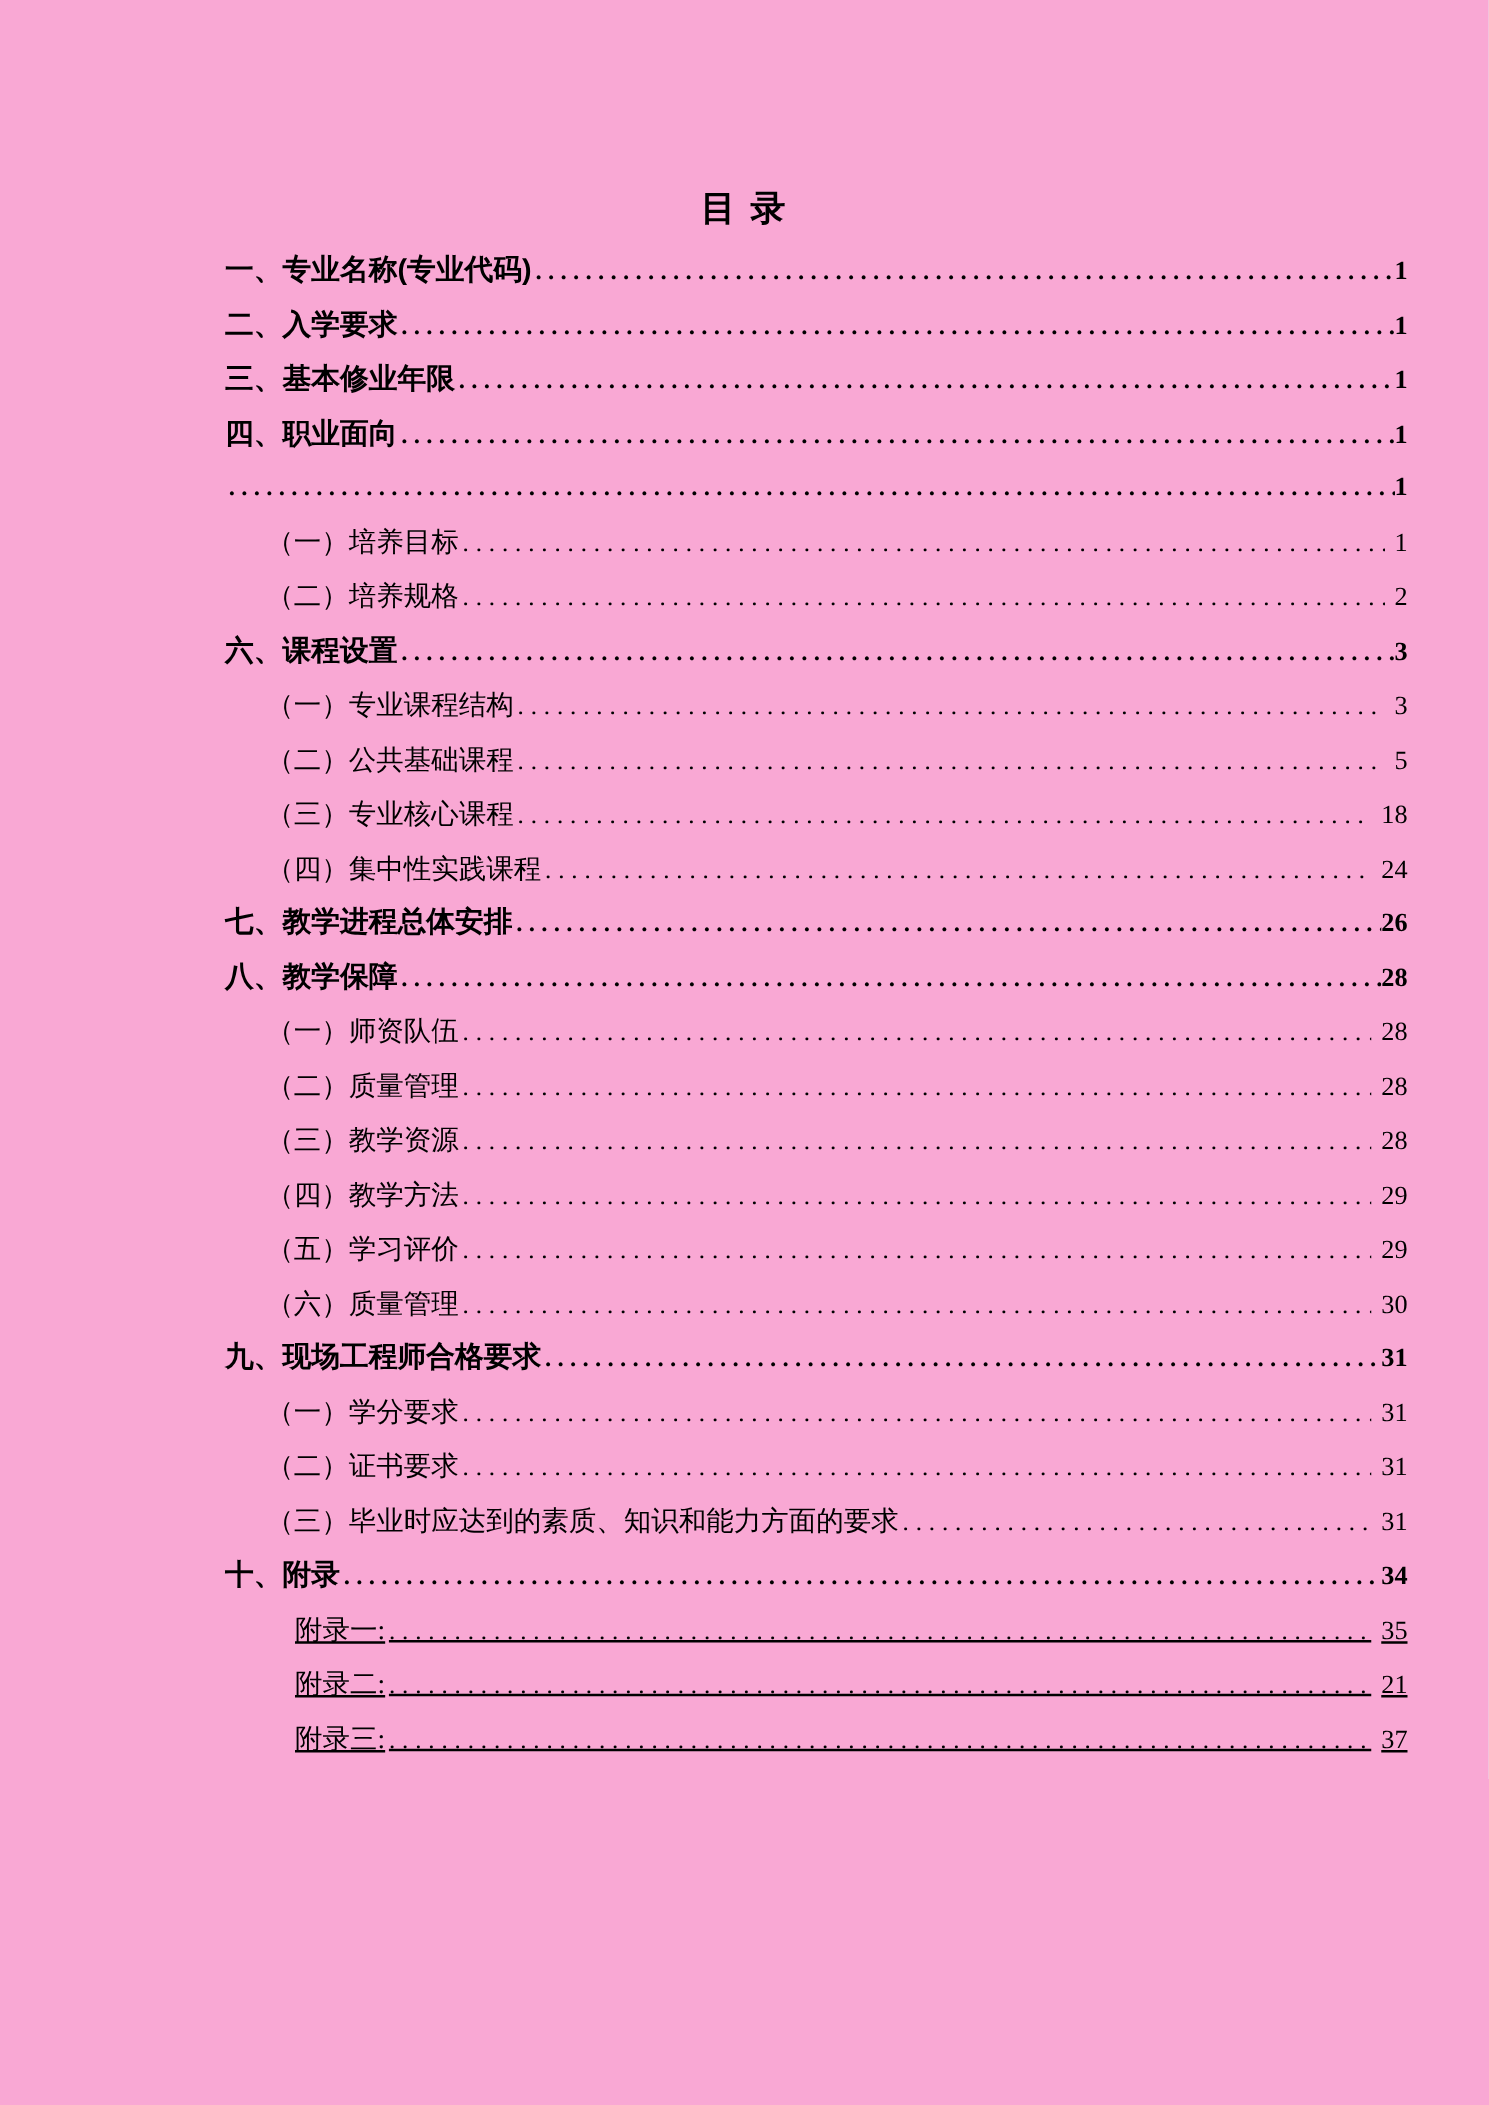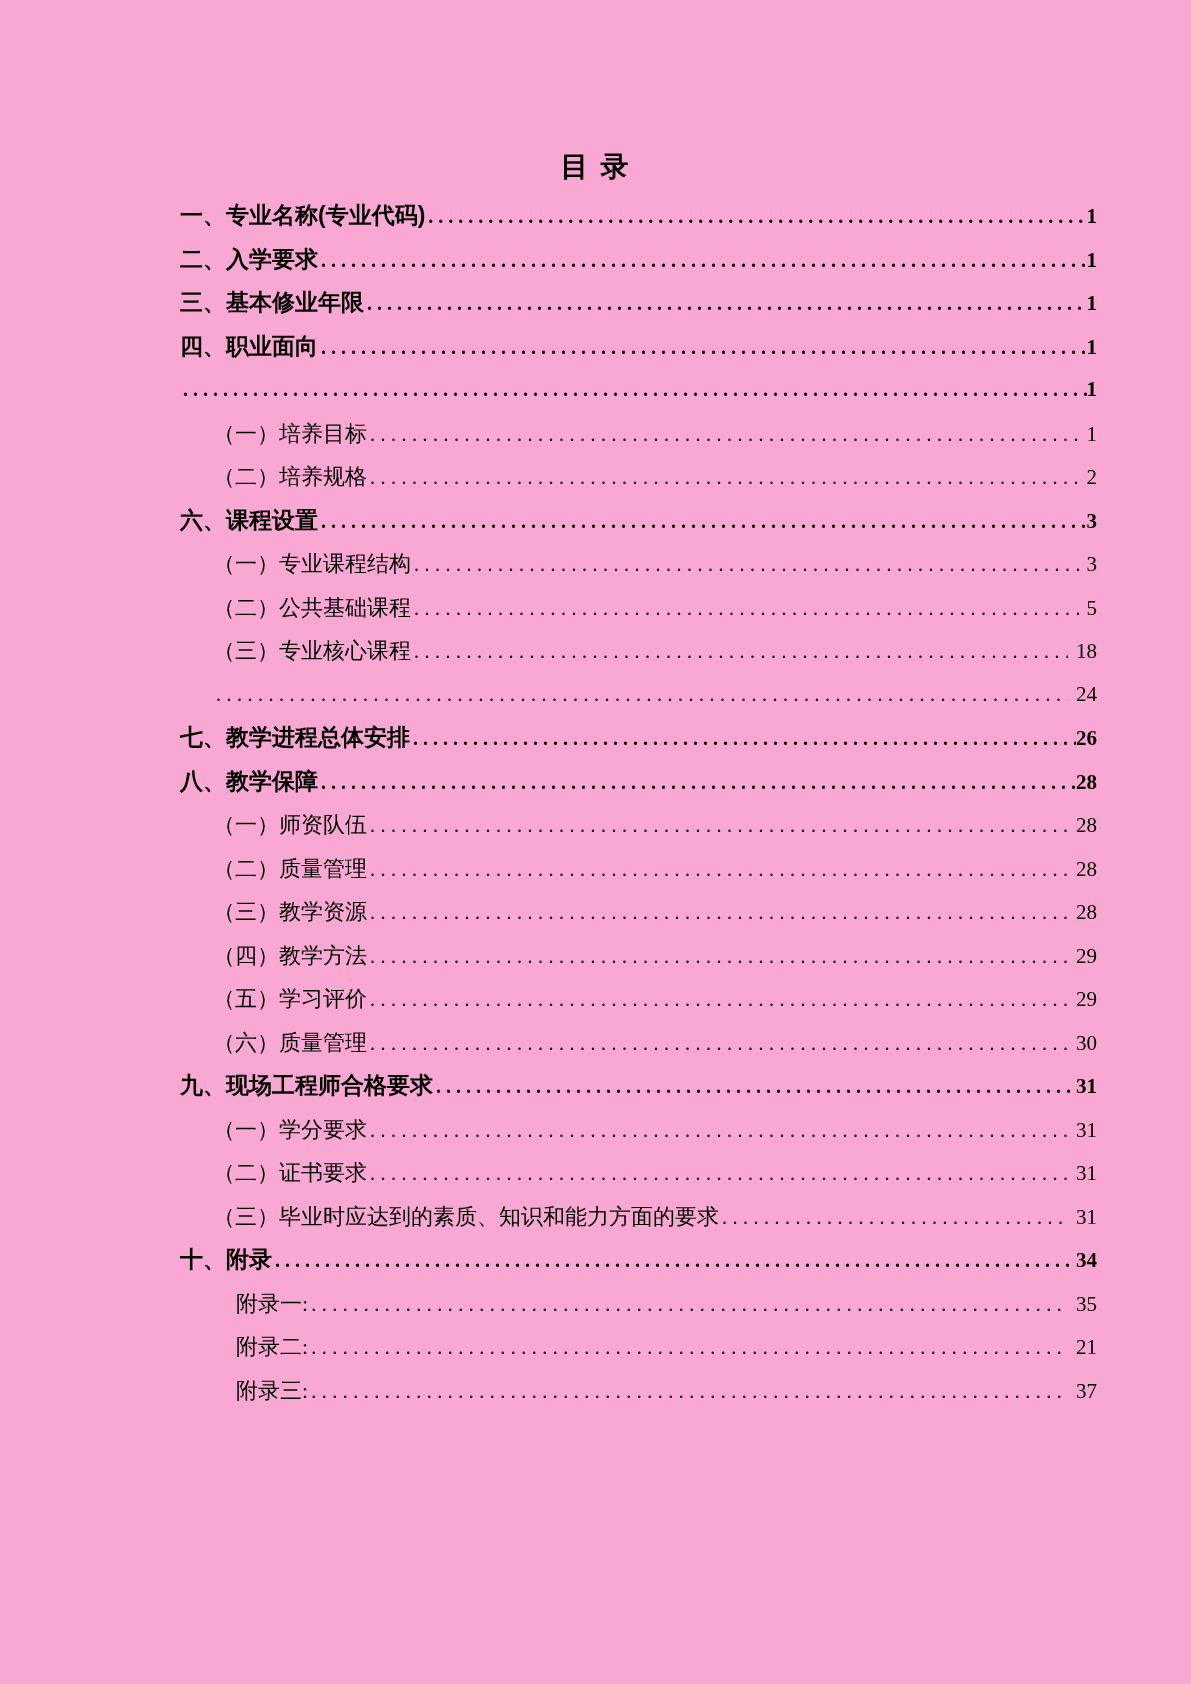--- a/index.html
+++ b/index.html
@@ -10,38 +10,38 @@
   }
   .doc-title{
     margin:0;padding-top:150px;text-align:center;
     font-family:"Liberation Sans",sans-serif;
     font-weight:bold;font-size:28px;line-height:34px;
     letter-spacing:2px;color:#000;
   }
   .toc{
     margin-top:10px;
     padding-left:180px;
-    padding-right:94px;
+    padding-right:65px;
   }
   .toc-row{
     display:flex;align-items:baseline;
     height:43.5px;line-height:43.5px;
     white-space:nowrap;cursor:pointer;
   }
   .lvl1{
     font-family:"Liberation Sans",sans-serif;
     font-weight:bold;font-size:23px;
   }
   .lvl2{
     font-family:"Liberation Serif",serif;
     font-size:22px;margin-left:33px;text-align:right;
   }
   .lvl3{
     font-family:"Liberation Serif",serif;
-    font-size:22px;margin-left:56px;
+    font-size:22px;margin-left:56px;text-decoration:underline;
   }
   .label{white-space:nowrap;}
   .dots{
     flex:1;overflow:hidden;white-space:nowrap;
     font-family:"Liberation Serif",serif;
     font-size:20px;letter-spacing:5.5px;padding-left:3px;
     min-width:0;
   }
   .lvl1 .dots{font-weight:bold;letter-spacing:5px;}
   .pagenum{
@@ -105,20 +105,21 @@
         <span class="label">（二）公共基础课程</span>
         <span class="dots">........................................................................................................................</span>
         <span class="pagenum">5</span>
       </div>
       <div class="toc-row lvl2">
         <span class="label">（三）专业核心课程</span>
         <span class="dots">........................................................................................................................</span>
         <span class="pagenum">18</span>
       </div>
       <div class="toc-row lvl2">
+        <span class="label">（四）集中性实践课程</span>
         <span class="dots">........................................................................................................................</span>
         <span class="pagenum">24</span>
       </div>
       <div class="toc-row lvl1">
         <span class="label">七、教学进程总体安排</span>
         <span class="dots">........................................................................................................................</span>
         <span class="pagenum">26</span>
       </div>
       <div class="toc-row lvl1">
         <span class="label">八、教学保障</span>

